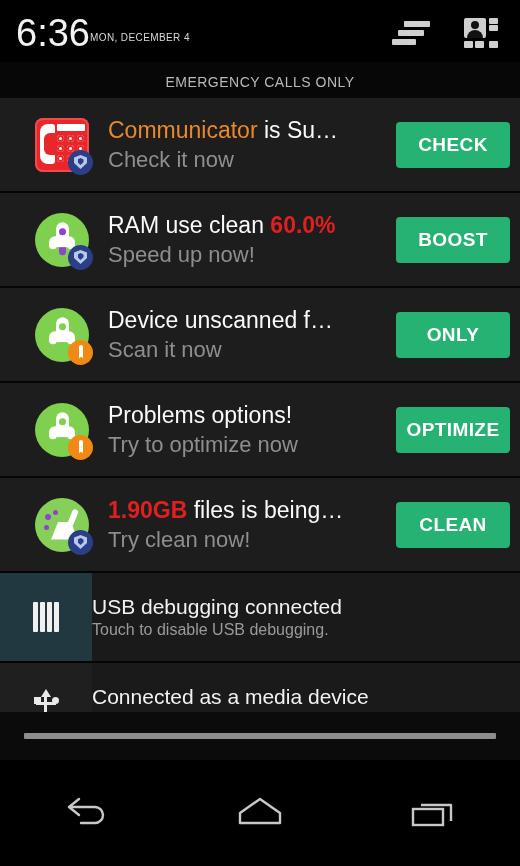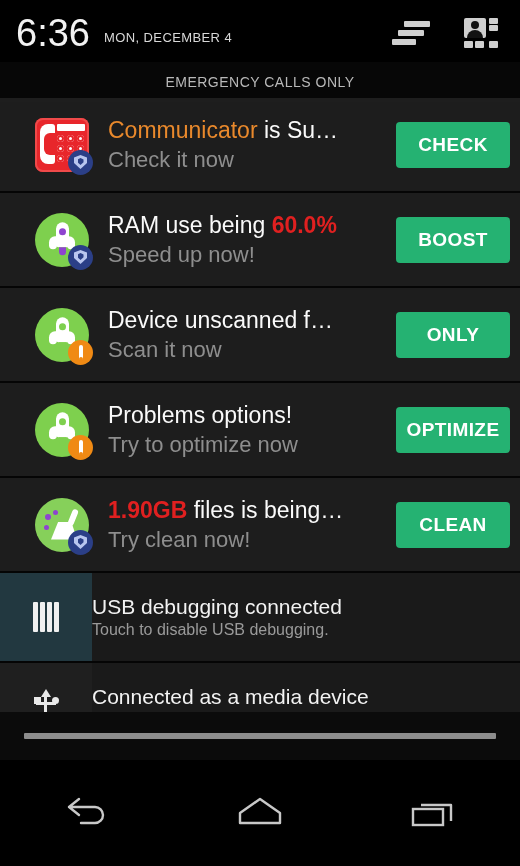--- a/index.html
+++ b/index.html
@@ -14,22 +14,22 @@
   
   #shade-header{
     height:66px; background:#000; position:relative;
     display:flex; align-items:center; padding:5px 16px;
   }
   #clock{
     color:#f2f2f2; font-size:38px; font-weight:300; line-height:1;
     letter-spacing:0px;
   }
   #date{
-    color:#d8d8d8; font-size:13px; font-weight:400; letter-spacing:0.4px;
-    margin-left:14px; margin-top:9px; text-transform:uppercase;
+    color:#d8d8d8; font-size:10px; font-weight:400; letter-spacing:0.4px;
+    margin-top:9px; text-transform:uppercase;
   }
   #header-actions{ margin-left:auto; display:flex; align-items:center; gap:34px; margin-right:6px;}
   .hdr-icon{ display:block; }
 
   
   .clearall{ width:38px; height:28px; position:relative; }
   .clearall i{ position:absolute; background:#cfcfcf; display:block; height:6px; border-radius:1px;}
   .clearall i:nth-child(1){ top:2px;  left:12px; width:26px;}
   .clearall i:nth-child(2){ top:11px; left:6px;  width:26px;}
   .clearall i:nth-child(3){ top:20px; left:0px;  width:24px;}
@@ -325,21 +325,21 @@
               <span class="dot"></span>
               <span class="flame"></span>
           </span>
         </div>
         <span class="badge shield">
             <span class="sh"></span>
           </span>
       </div>
     </div>
     <div class="txt-cell">
-      <div class="n-title"><span>RAM use being </span><span class="hl-red">60.0%</span></div>
+      <div class="n-title"><span>RAM use clean </span><span class="hl-red">60.0%</span></div>
       <div class="n-sub">Speed up now!</div>
     </div>
     <button class="act-btn">BOOST</button>
   </div>
 
   <div class="notif">
     <div class="icon-cell">
       <div class="badged">
         <div class="gcircle">
           <span class="rocket">

